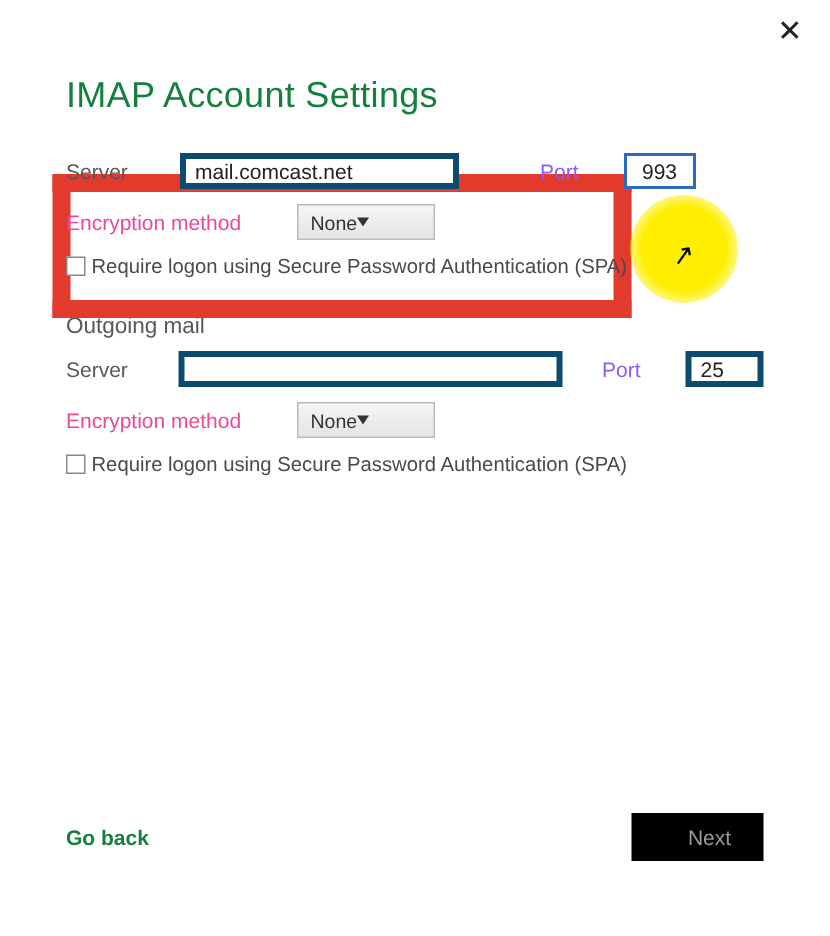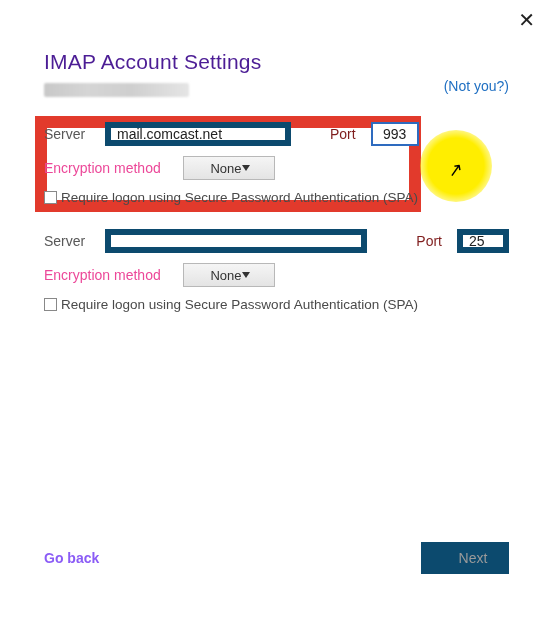--- a/index.html
+++ b/index.html
@@ -17,22 +17,22 @@
       right: 18px;
       font-size: 20px;
       font-weight: 300;
       color: #222;
       cursor: pointer;
     }
     .content {
       padding: 50px 44px 0 44px;
     }
     .title {
-      font-size: 21px;
-      color: #4c1d95;
+      font-size: 24px;
+      color: #15803d;
       font-weight: 400;
       letter-spacing: 0.2px;
       margin-bottom: 6px;
     }
     .email-blur {
       display: inline-block;
       width: 145px;
       height: 14px;
       background: linear-gradient(90deg, #c8c8c8 0%, #d5d5d5 30%, #cfcfcf 60%, #e5e5e5 100%);
       border-radius: 2px;
@@ -49,50 +49,50 @@
       margin-top: 24px;
     }
     .section-title {
       color: #585858;
       font-size: 15px;
       margin-bottom: 8px;
     }
     .row {
       display: flex;
       align-items: center;
-      gap: 11px;
+      gap: 26px;
       margin-bottom: 10px;
     }
     .lbl {
       font-size: 14px;
       color: #585858;
       width: 50px;
     }
     .lbl-wide {
       font-size: 14px;
       color: #ec4899;
       width: 128px;
     }
     input.txt {
-      border: 6px solid #0c4a6e;
+      border: 4px solid #0c4a6e;
       height: 24px;
       padding: 2px 6px;
       font-size: 14px;
       color: #222;
       background: #fff;
     }
     .server-in { width: 186px; }
     .server-out { width: 262px; }
     .port-in { width: 48px; border: 2px solid #2e6bbf !important; text-align:center; padding-left:4px; font-weight:400;}
     .port-out { width: 52px; }
-    .port-lbl { font-size: 14px; color: #7f1d1d; margin-left: auto; margin-right: 4px; text-align: right; }
+    .port-lbl { font-size: 14px; color: #8b5cf6; margin-left: auto; margin-right: 4px; text-align: right; }
     .dropdown {
       display: flex;
       align-items: center;
-      justify-content: center;
+      justify-content: flex-start;
       border: 1px solid #b8b8b8;
       background: linear-gradient(#f5f5f5,#e4e4e4);
       height: 24px;
       width: 92px;
       padding: 0 6px 0 8px;
       font-size: 13px;
       color: #333;
       cursor: pointer;
     }
     .triangle {
@@ -119,27 +119,27 @@
     .bottom {
       position: absolute;
       bottom: 50px;
       left: 44px;
       right: 44px;
       display: flex;
       justify-content: space-between;
       align-items: center;
     }
     .goback {
-      color: #8b5cf6;
+      color: #15803d;
       font-size: 14px;
       font-weight: 600;
       cursor: pointer;
     }
     .next-btn {
-      background: #0c4a6e;
+      background: #000000;
       color: #9a9a9a;
       border: none;
       width: 88px;
       height: 32px;
       font-size: 14px;
       font-weight: 500;
       padding-left: 16px;
     }
     
     .red-top {
@@ -192,24 +192,20 @@
       background: #fff;
     }
   </style>
 </head>
 <body>
 
 <div class="close-x">✕</div>
 
 <div class="content">
   <div class="title">IMAP Account Settings</div>
-  <div>
-    <span class="email-blur"></span>
-    <a class="notyou">(Not you?)</a>
-  </div>
 
   <div style="clear:both"></div>
 
   <div class="cover-white"></div>
 
   <div class="section section-inc">
     <div class="row row-inc">
       <span class="lbl">Server</span>
       <input class="txt server-in" value="mail.comcast.net" style="">
       <span class="port-lbl" style="margin-left:28px;">Port</span>
@@ -222,20 +218,21 @@
         <span class="triangle"></span>
       </div>
     </div>
     <div class="chk-row">
       <div class="chk"></div>
       <span class="chk-lbl">Require logon using Secure Password Authentication (SPA)</span>
     </div>
   </div>
 
   <div class="section">
+    <div class="section-title">Outgoing mail</div>
     <div class="row">
       <span class="lbl">Server</span>
       <input class="txt server-out" value="" style="">
       <span class="port-lbl">Port</span>
       <input class="txt port-out" value="25" style="">
     </div>
     <div class="row">
       <span class="lbl-wide">Encryption method</span>
       <div class="dropdown">
         <span>None</span>

